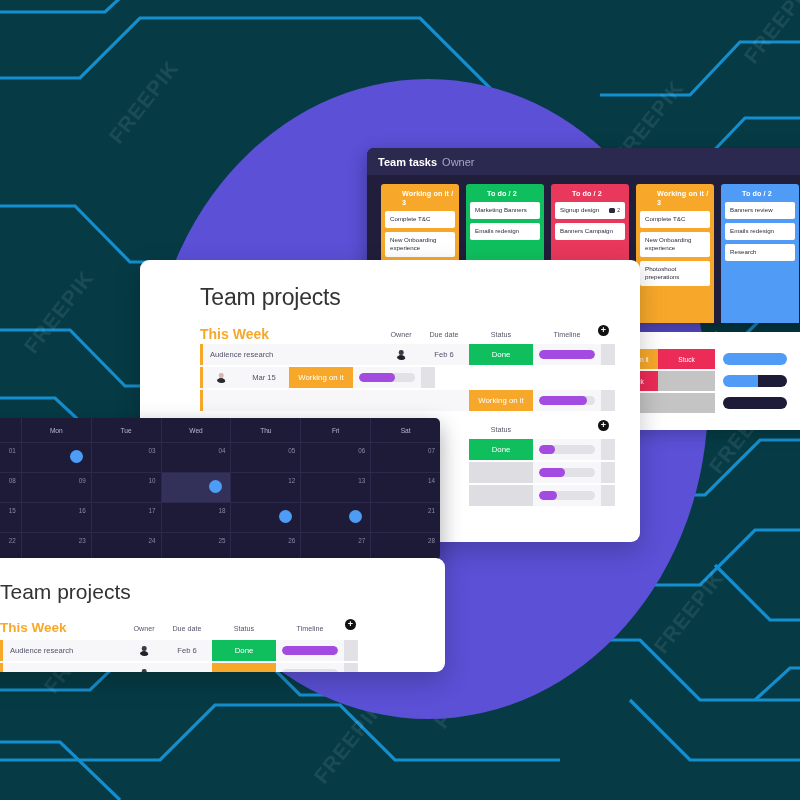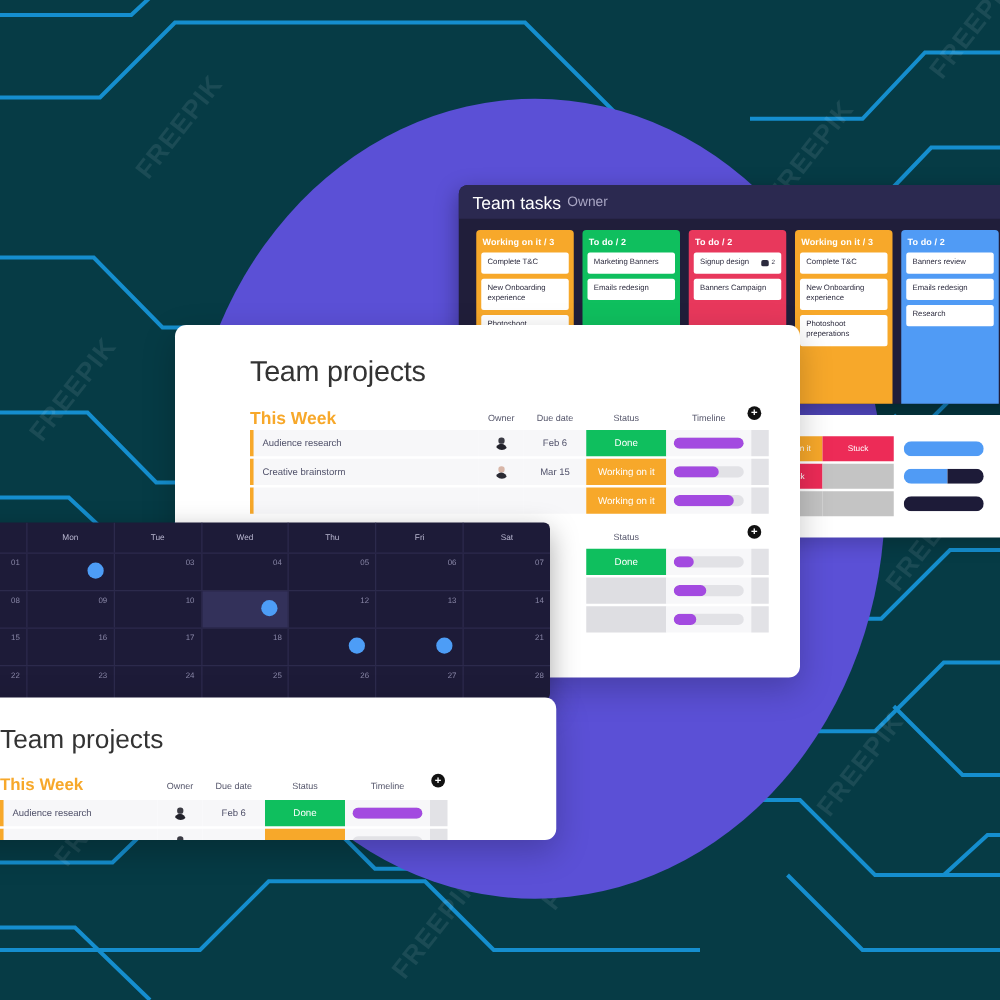--- a/index.html
+++ b/index.html
@@ -35,29 +35,30 @@
   
   #kanban{
     left:367px;top:148px;width:452px;height:175px;
     background:#201e3a;border-radius:7px;overflow:hidden;
     box-shadow:0 6px 18px rgba(0,0,0,.35);
   }
   #kanban .kb-header{
     height:27px;background:#2b2950;display:flex;align-items:center;
     padding-left:11px;box-sizing:border-box;
   }
-  #kanban .kb-title{color:#fff;font-size:14px;font-weight:400;}
+  #kanban .kb-title{color:#fff;font-size:11px;font-weight:700;}
   #kanban .kb-sub{color:#a9a6c4;font-size:11px;font-weight:400;margin-left:5px;}
   #kanban .kb-body{
     display:flex;gap:7px;padding:9px 0 0 14px;box-sizing:border-box;
   }
   .kb-col{width:78px;border-radius:3px;flex:0 0 auto;padding-bottom:6px;}
   .kb-col-head{
     font-size:7.2px;font-weight:700;color:#fff;padding:5px 5px 4px 5px;
     letter-spacing:.1px;
+    margin-left:16px;
   }
   .kb-card{
     background:#fff;border-radius:2px;margin:0 4px 4px 4px;
     padding:4px 5px;font-size:6.2px;color:#2b2a3d;line-height:1.45;
     min-height:8px;display:flex;align-items:center;justify-content:space-between;
   }
   .kb-card .kb-card-txt{display:block;}
   .kb-chat{display:flex;align-items:center;gap:2px;color:#2b2a3d;font-size:5px;}
   .kb-chat .bub{
     width:6px;height:4.5px;background:#2b2a3d;border-radius:1.5px;display:block;
@@ -357,21 +358,20 @@
         <div class="tp-timeline" style="width:68px;">
           <div class="tl-track">
               <div class="tl-fill" style="width:100%;"></div>
             </div>
         </div>
         <div class="tp-end" style="width:14px;"></div>
       </div>
 
       <div class="tp-row">
         <div class="tp-accent"></div>
-        <div class="tp-name" style="width:180px;">Creative brainstorm</div>
         <div class="tp-owner" style="width:36px;">
           <span class="avatar">
               <span class="head" style="background:#d8b6a8;"></span>
               <span class="body" style="background:#2a2a33;"></span>
             </span>
         </div>
         <div class="tp-date" style="width:50px;">Mar 15</div>
         <div class="tp-status" style="width:64px;background:#f7a82a;">Working on it</div>
         <div class="tp-timeline" style="width:68px;">
           <div class="tl-track">

